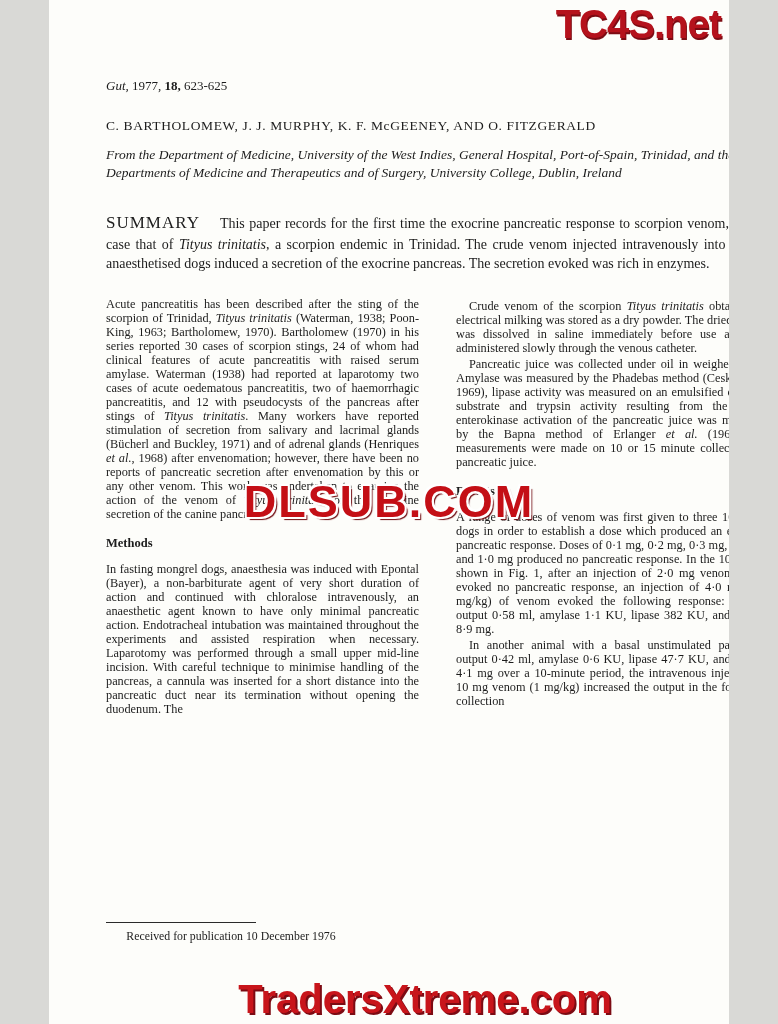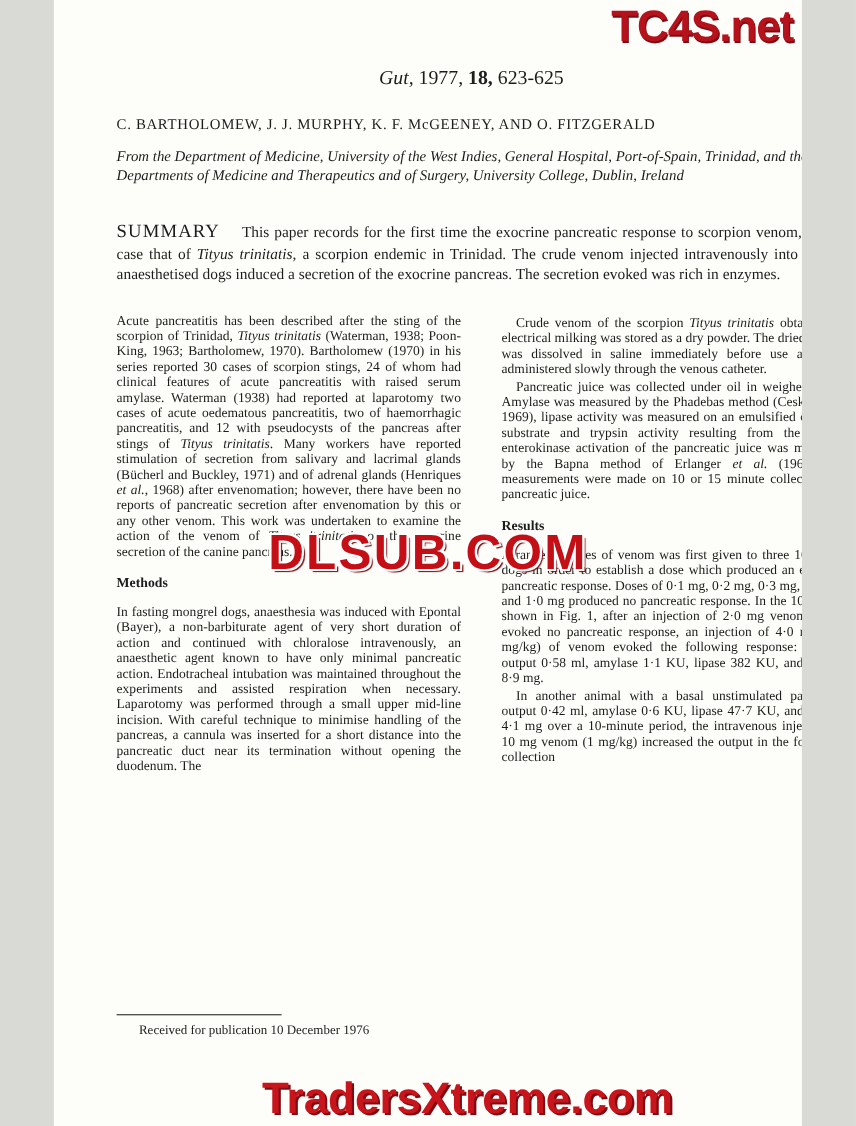--- a/index.html
+++ b/index.html
@@ -23,22 +23,22 @@
   }
   .wm-bottom {
     bottom:2px; left:50%; transform:translateX(-50%);
     font-size:40px; letter-spacing:0px; color:#c8151b;
     text-shadow:2px 2px 0 #7c0b13;
     white-space:nowrap;
     margin-left:36px;
   }
 
   .journal-line {
-    padding-top:60px; text-align:center; padding-right:18px;
-    font-size:18px; white-space:pre;
+    padding-top:78px; text-align:left; padding-right:18px;
+    font-size:13px; white-space:pre;
   }
   .it { font-style:italic; }
   .bd { font-weight:bold; }
 
   .title {
     margin:36px 0 0 0; font-weight:normal;
     font-size:27px; line-height:1.22; white-space:pre-wrap;
   }
   .authors {
     margin-top:24px; font-size:13.5px; letter-spacing:0.6px;

